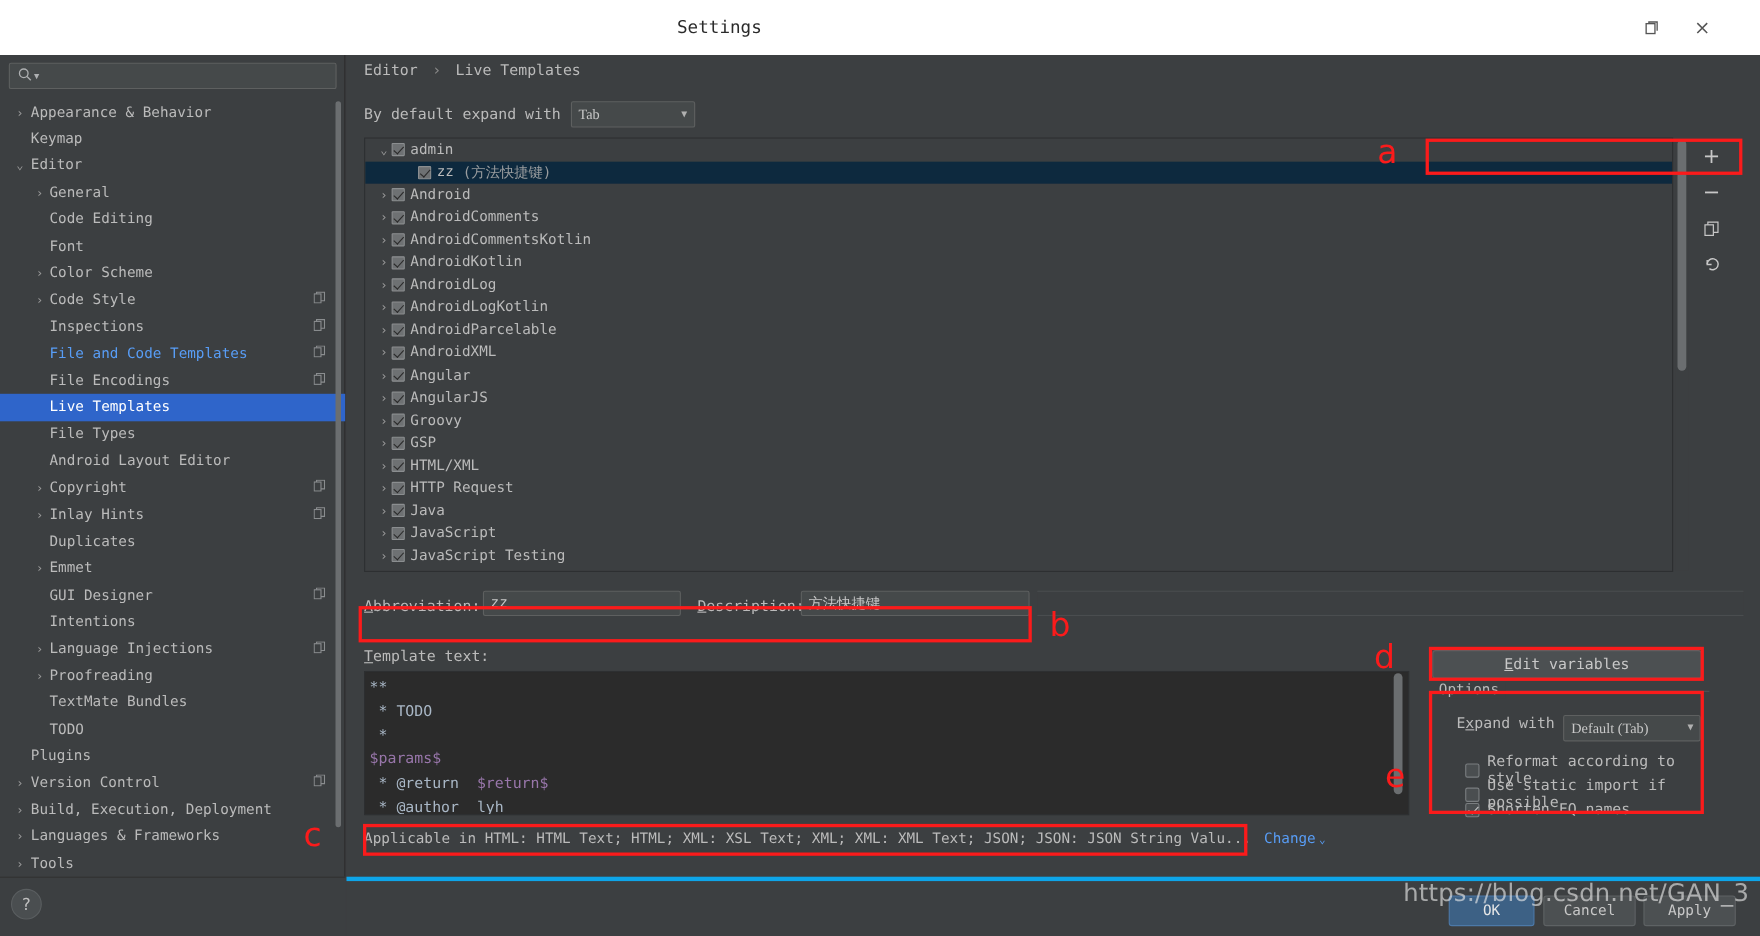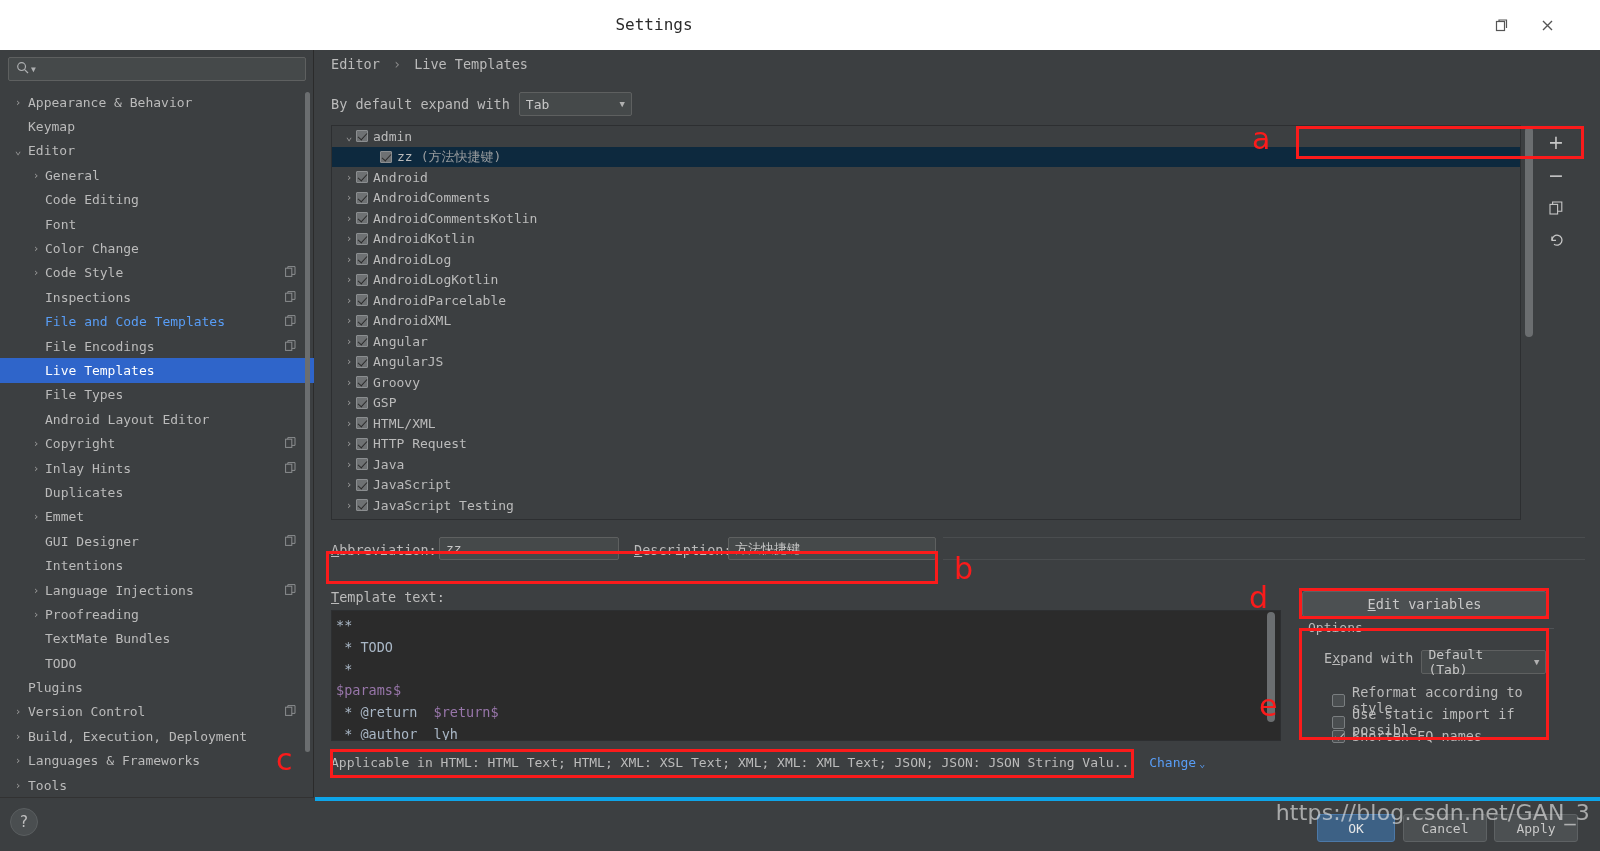--- a/index.html
+++ b/index.html
@@ -95,21 +95,21 @@
   }
   .breadcrumb .sep { color: #888; margin: 0 5px; }
 
   .expandrow { position: absolute; left: 16px; top: 42px; display: flex; align-items: center; }
   .expandrow .lbl { color: #bbbbbb; font-size: 13.5px; margin-right: 9px; }
   .combo {
     background: #45494a; border: 1px solid #5e6060; border-radius: 2px;
     height: 24px; display: flex; align-items: center; padding: 0 6px;
     color: #c8c8c8; font-size: 13px; cursor: pointer; position: relative;
   }
-  .combo .val { flex: 1; }
+  .combo .val { flex: 1; font-family: Liberation Serif, serif; }
   .combo .caret { margin-left: 10px; color: #b0b0b0; font-size: 9px; }
   #combo-expand-default { width: 113px; }
 
   
   .tmpl-panel {
     position: absolute; left: 16px; top: 75px; width: 1204px; height: 160px;
   }
   .tmpl-list {
     position: absolute; left: 0; top: 0; width: 1190px; height: 395px;
     background: #3c3f41; border: 1px solid #2d2f31; overflow: hidden;
@@ -311,21 +311,21 @@
           <span class="tl" style="margin-left: 45px;">General</span>
         </div>
         <div class="tree-row">
           <span class="tl" style="margin-left: 45px;">Code Editing</span>
         </div>
         <div class="tree-row">
           <span class="tl" style="margin-left: 45px;">Font</span>
         </div>
         <div class="tree-row">
           <span class="arrow" style="left: 30px;">›</span>
-          <span class="tl" style="margin-left: 45px;">Color Change</span>
+          <span class="tl" style="margin-left: 45px;">Color Scheme</span>
         </div>
         <div class="tree-row">
           <span class="arrow" style="left: 30px;">›</span>
           <span class="tl" style="margin-left: 45px;">Code Style</span>
           <span class="copy-ic"><svg width="11" height="11" viewBox="0 0 11 11">
               <rect x="0.6" y="2.2" width="6.2" height="8.2" fill="none" stroke="#8a8d8f" stroke-width="1"></rect>
               <path d="M2.8 2.2 V0.6 H10 V8.4 H6.8" fill="none" stroke="#8a8d8f" stroke-width="1"></path>
             </svg></span>
         </div>
         <div class="tree-row">

